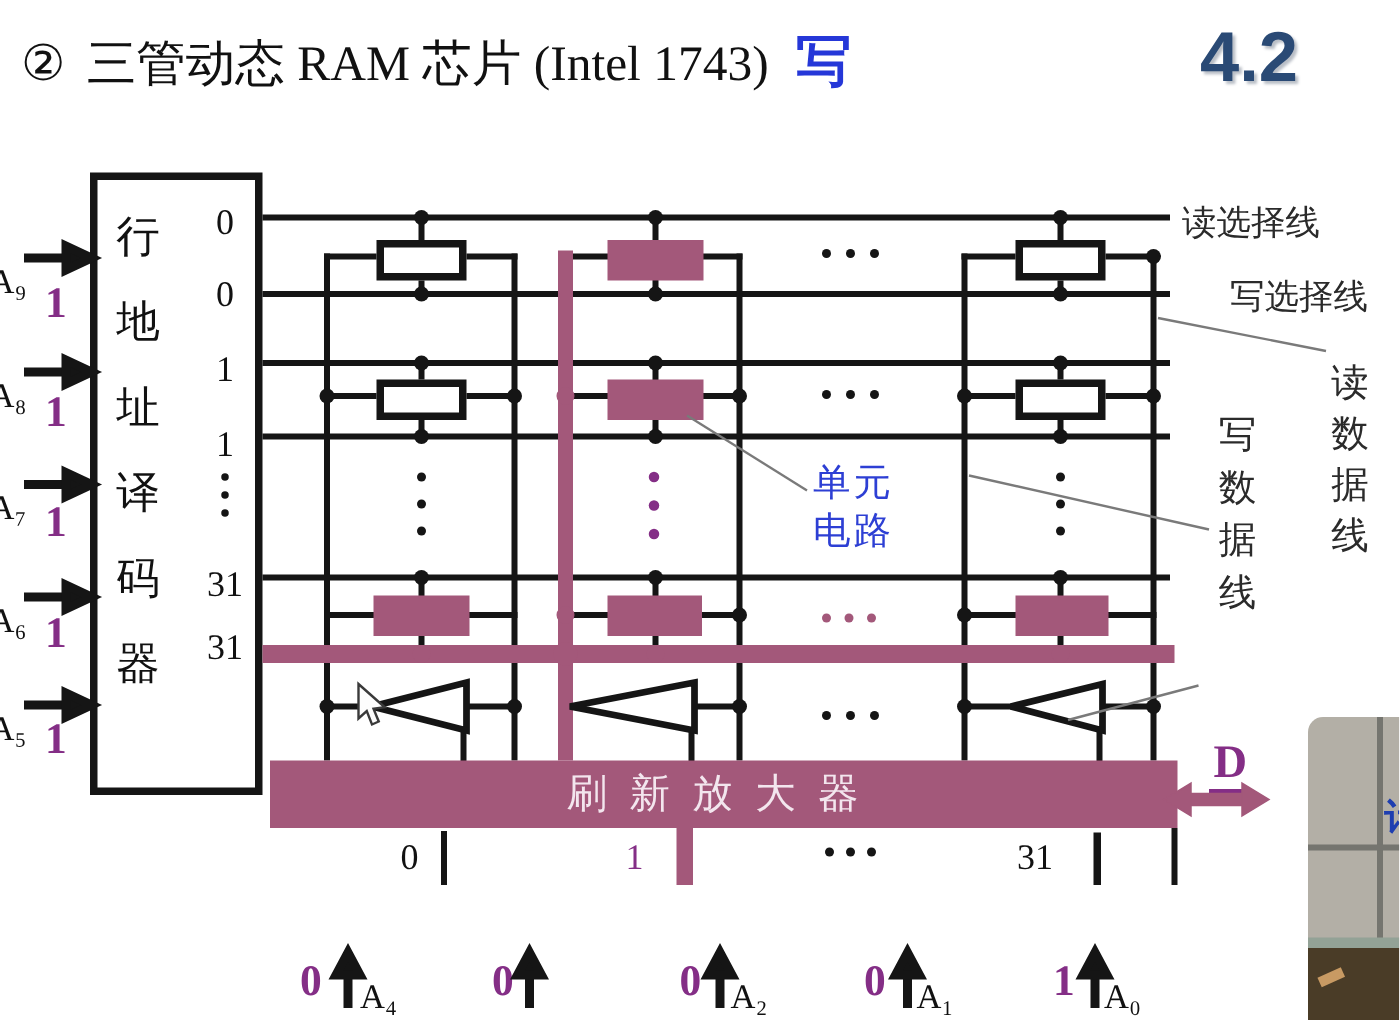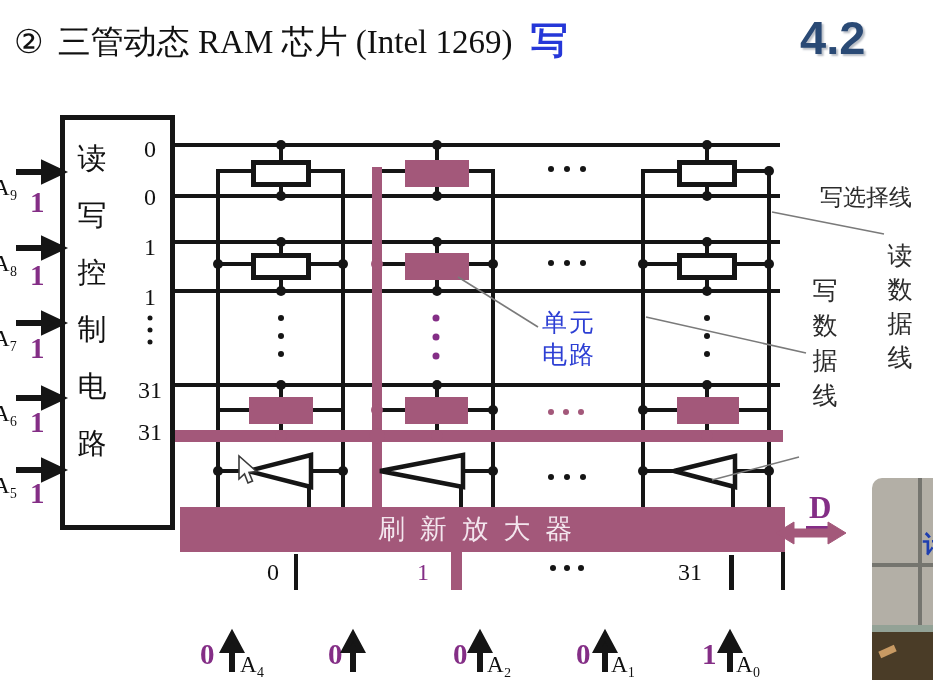--- a/index.html
+++ b/index.html
@@ -21,27 +21,27 @@
   .vtext{position:absolute;word-break:break-all;text-align:center;color:#2b2b2b;}
   svg{position:absolute;left:0;top:0;pointer-events:none;}
 </style>
 </head>
 <body>
 
 <div id="stage" style="--maroon:#a3587a;--purple:#842e86;">
 
   <div style="position:absolute;left:14px;top:16px;font-size:33px;color:#111;white-space:nowrap;">
     <span>②</span>
-    <span style="margin-left:6px;">三管动态 RAM 芯片 (Intel 1269)</span>
+    <span style="margin-left:6px;">三管动态 RAM 芯片 (Intel 1743)</span>
     <span style="margin-left:10px;color:#2537d8;font-weight:bold;font-size:37px;">写</span>
   </div>
   <div style="position:absolute;left:800px;top:10px;font-family:'Liberation Sans',sans-serif;font-weight:800;font-size:47px;color:#2a4a75;text-shadow:2px 2px 2px #b9bec6;">4.2</div>
 
   <div style="position:absolute;left:60px;top:115px;width:115px;height:415px;border:5px solid #151515;box-sizing:border-box;background:#fff;"></div>
-  <div class="vtext" style="left:76px;top:130px;width:32px;font-size:29px;line-height:57px;color:#111;">读写控制电路</div>
+  <div class="vtext" style="left:76px;top:130px;width:32px;font-size:29px;line-height:57px;color:#111;">行地址译码器</div>
   <div>
     <span class="num" style="left:136px;top:136px;width:28px;">0</span>
     <span class="num" style="left:136px;top:184px;width:28px;">0</span>
     <span class="num" style="left:136px;top:234px;width:28px;">1</span>
     <span class="num" style="left:136px;top:284px;width:28px;">1</span>
     <span class="num" style="left:132px;top:377px;width:36px;">31</span>
     <span class="num" style="left:132px;top:419px;width:36px;">31</span>
   </div>
 
   <div>
@@ -210,20 +210,21 @@
     <span class="pval" style="left:453px;top:638px;">0</span>
     <span class="pval" style="left:576px;top:638px;">0</span>
     <span class="pval" style="left:702px;top:638px;">1</span>
     <span class="alab" style="left:240px;top:652px;">A₄</span>
     <span class="alab" style="left:360px;top:652px;margin-top:32px;">A₃</span>
     <span class="alab" style="left:487px;top:652px;">A₂</span>
     <span class="alab" style="left:611px;top:652px;">A₁</span>
     <span class="alab" style="left:736px;top:652px;">A₀</span>
   </div>
 
+  <span class="rlab" style="left:788px;top:133px;">读选择线</span>
   <span class="rlab" style="left:820px;top:182px;">写选择线</span>
   <div class="vtext" style="left:885px;top:239px;width:30px;font-size:25px;line-height:34px;">读数据线</div>
   <div class="vtext" style="left:810px;top:273px;width:30px;font-size:25px;line-height:35px;">写数据线</div>
   <div class="vtext" style="left:540px;top:307px;width:58px;font-size:25px;line-height:32px;letter-spacing:2px;color:#2d3fd4;">单元电路</div>
 
   <div style="position:absolute;left:806px;top:490px;font-size:31px;font-weight:bold;color:var(--purple);border-bottom:3px solid var(--purple);padding:0 3px;">D</div>
 
   <svg width="933" height="680" viewBox="0 0 933 680">
     <g stroke="#151515" stroke-width="6" fill="#151515">
       <line x1="16" y1="172" x2="45" y2="172"></line>

